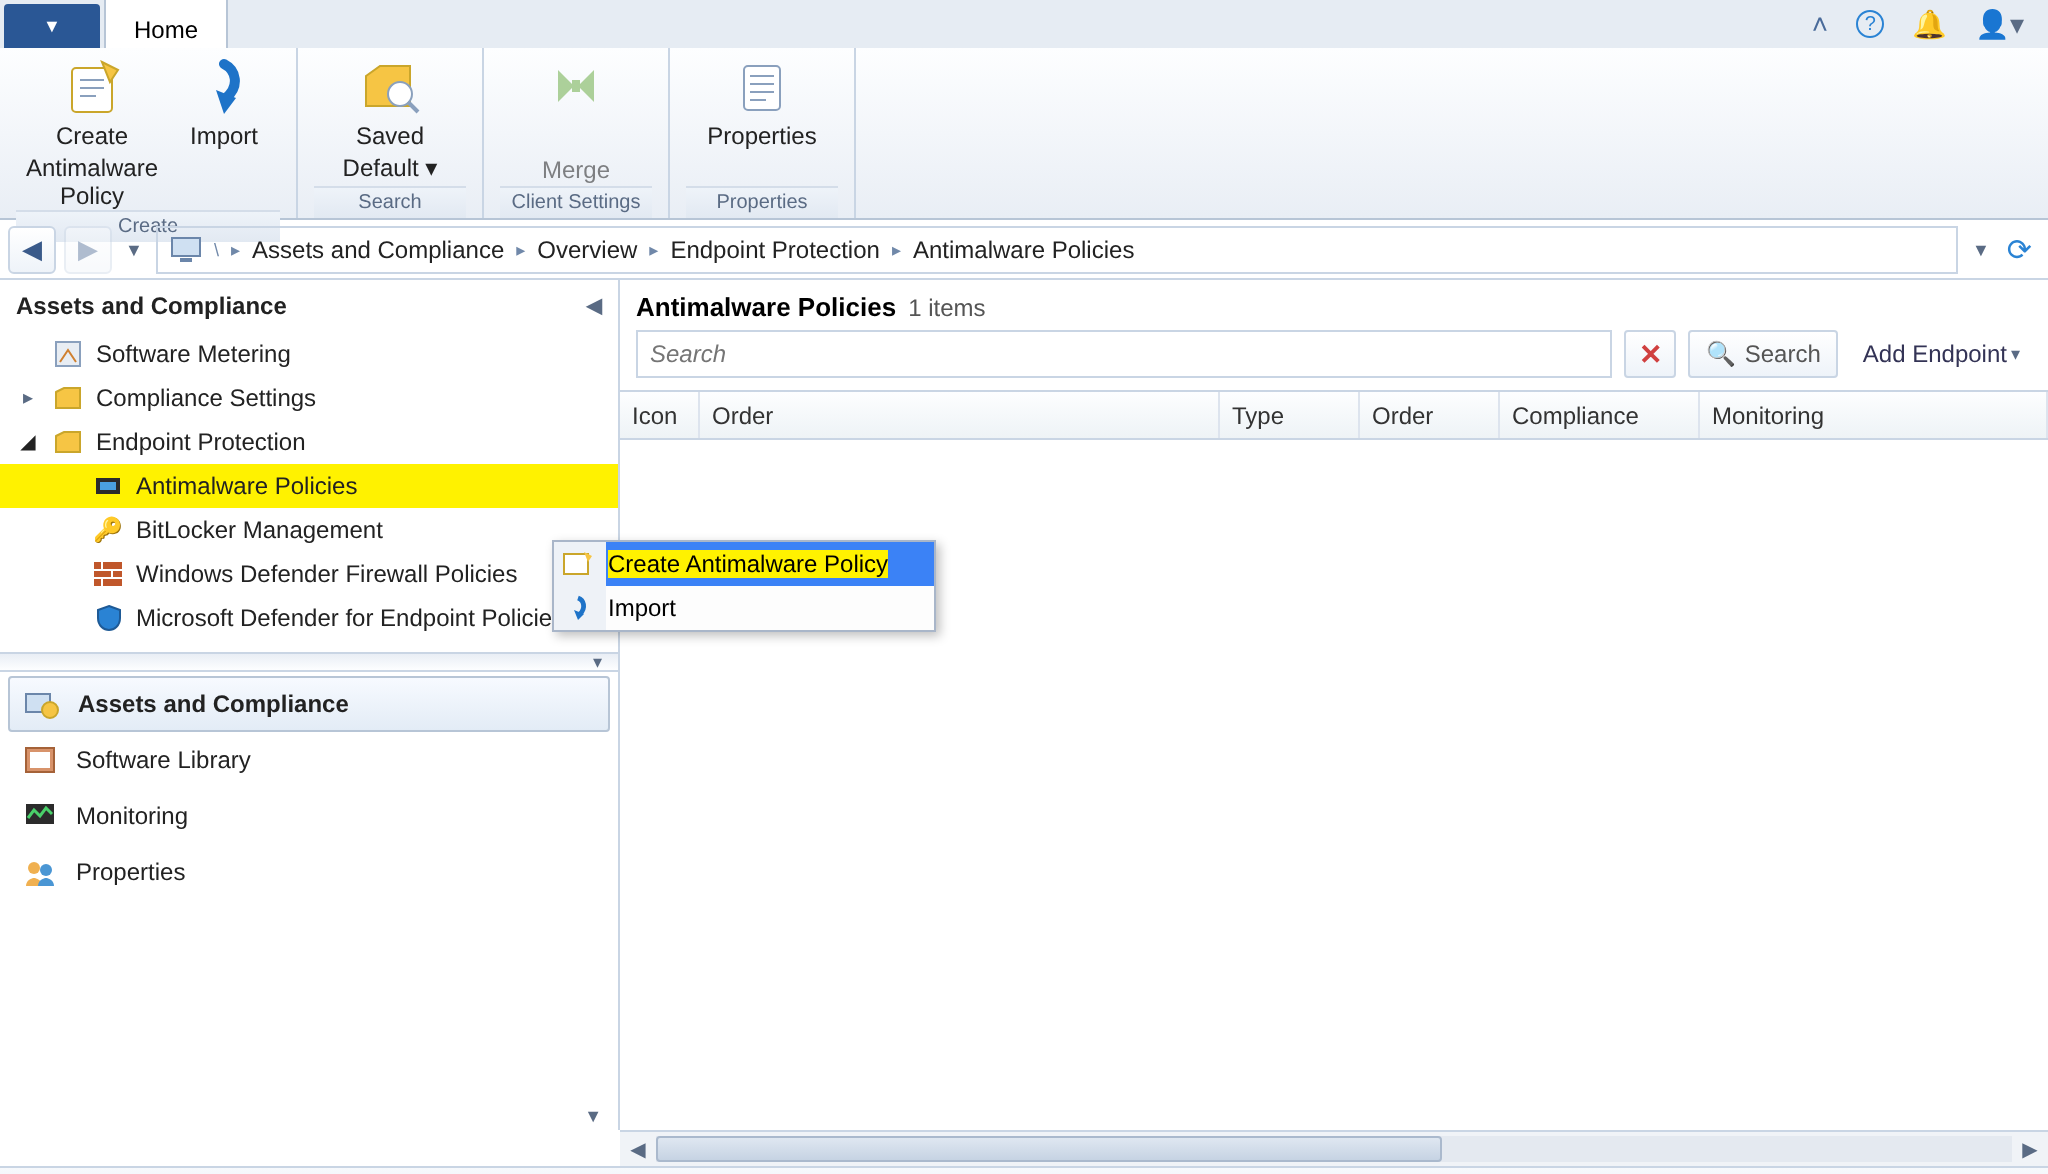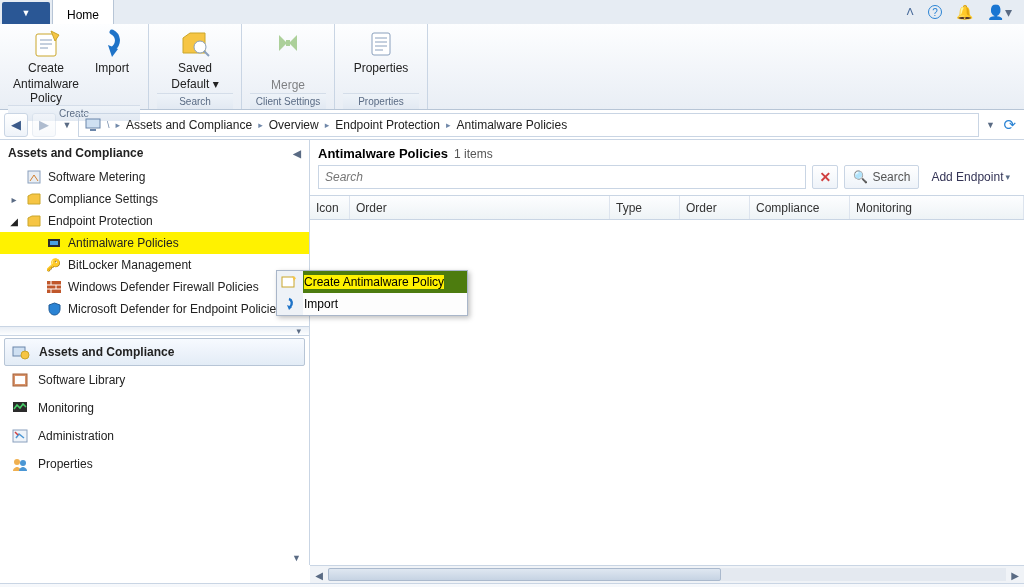--- a/index.html
+++ b/index.html
@@ -71,21 +71,21 @@
 .grid-head div { padding:0 6px; border-right:1px solid #dde4ee; font-size:12px; color:#333; height:100%; display:flex; align-items:center;}
 .grid-row div { padding:0 6px; font-size:12px; color:#222;}
 .grid-row { border-bottom:1px solid #eef1f5;}
 .cell-icon { display:flex; align-items:center; justify-content:center;}
 
 
 .ctx { position:absolute; left: 276px; top: 270px; width: 192px; background:#fdfdfd; border:1px solid #a9b6c9; box-shadow: 2px 2px 5px rgba(0,0,0,0.25); z-index: 50;}
 .ctx-inner { border-left: 26px solid #eef2f7; }
 .ctx-item { height:22px; display:flex; align-items:center; gap:6px; padding-right:8px; font-size:12px; position:relative;}
 .ctx-item .cic { width:18px; height:18px; margin-left:-23px; display:flex; align-items:center; justify-content:center; font-size:12px;}
-.ctx-item.hl { background:#4d7c0f; }
+.ctx-item.hl { background:#3b82f6; }
 .ctx-item.hl .lab { background:#fff200; }
 
 
 .hscroll { height:18px; border-top:1px solid #c9d5e4; background:#f0f3f7; position:relative; margin-left:310px;}
 .hscroll .track { position:absolute; left:18px; right:18px; top:2px; bottom:2px; background:#e4e9f0; }
 .hscroll .thumb { position:absolute; left:18px; top:2px; bottom:2px; width:55%; background:linear-gradient(#dfe7f1,#c6d3e3); border:1px solid #aab9cd; border-radius:2px;}
 .hscroll .arr { position:absolute; top:0; width:18px; height:18px; display:flex; align-items:center; justify-content:center; font-size:10px; color:#5a6b84;}
 .hscroll .arr.l{left:0;} .hscroll .arr.r{right:0;}
 .statusbar { height:22px; background:linear-gradient(#f7f9fc,#e6ecf3); border-top:1px solid #c9d5e4; display:flex; align-items:center; padding:0 8px; font-size:12px; color:#333;}
 .leftpane-bottom-arrow { text-align:right; padding:0 8px 2px; color:#5a6b84; font-size:9px;}
@@ -308,30 +308,20 @@
             <svg width="18" height="16">
               <rect x="2" y="2" width="14" height="10" fill="#2b2b2b"></rect>
               <polyline points="3,9 6,5 9,8 12,4 15,7" fill="none" stroke="#4ad06a" stroke-width="1.5"></polyline>
             </svg>
           </span>
         <span>Monitoring</span>
       </div>
       <div class="wunder-item">
         <span class="wic">
             <svg width="18" height="16">
-              <rect x="2" y="2" width="14" height="12" fill="#eef3f9" stroke="#8aa0bd"></rect>
-              <path d="M5 10 L8 6 L13 10" fill="none" stroke="#4a96d4" stroke-width="1.5"></path>
-              <path d="M4 4 L7 7" stroke="#d04040" stroke-width="1.5"></path>
-            </svg>
-          </span>
-        <span>Administration</span>
-      </div>
-      <div class="wunder-item">
-        <span class="wic">
-            <svg width="18" height="16">
               <circle cx="6" cy="6" r="3" fill="#f0b050"></circle>
               <circle cx="12" cy="7" r="3" fill="#4a96d4"></circle>
               <path d="M2 15c0-3 3-4 4-4s4 1 4 4" fill="#f0b050"></path>
               <path d="M8 15c0-3 3-4 4-4s4 1 4 4" fill="#4a96d4"></path>
             </svg>
           </span>
         <span>Properties</span>
       </div>
     </div>
     <div style="flex:1"></div>

